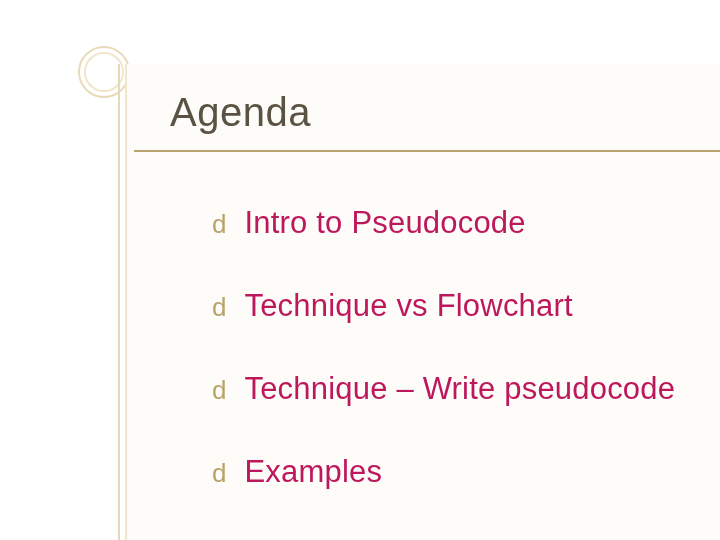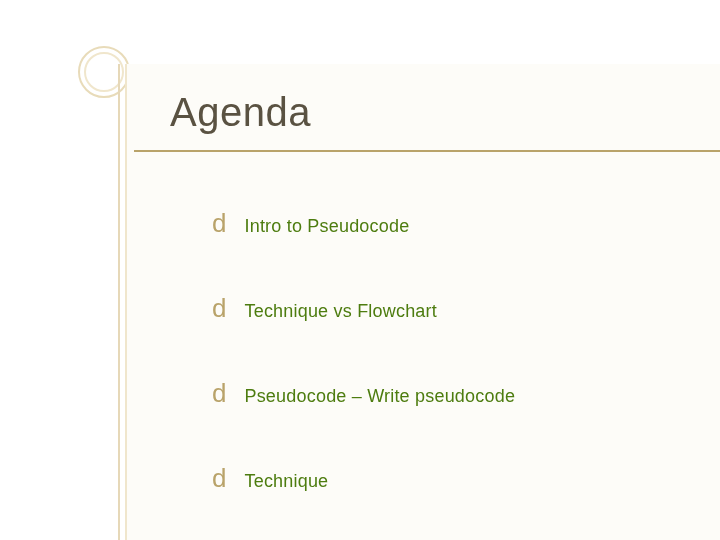--- a/index.html
+++ b/index.html
@@ -87,22 +87,22 @@
     margin-bottom: 4px;
   }
   .bullet {
     color: #b9a36a;
     font-size: 26px;
     line-height: 34px;
     margin-right: 2px;
     font-family: "Segoe UI Symbol", Arial, sans-serif;
   }
   .text {
-    color: #4d7c0f;
-    font-size: 18px;
+    color: #be185d;
+    font-size: 31px;
     line-height: 34px;
     letter-spacing: 0.2px;
   }
 </style>
 </head>
 <body>
 
 <div class="slide">
   <div class="left-tab"></div>
   <div class="left-tab-inner"></div>
@@ -116,20 +116,20 @@
     <div class="item">
       <span class="bullet">d</span>
       <span class="text">Intro to Pseudocode</span>
     </div>
     <div class="item">
       <span class="bullet">d</span>
       <span class="text">Technique vs Flowchart</span>
     </div>
     <div class="item">
       <span class="bullet">d</span>
-      <span class="text">Pseudocode – Write pseudocode</span>
+      <span class="text">Technique – Write pseudocode</span>
     </div>
     <div class="item">
       <span class="bullet">d</span>
-      <span class="text">Technique</span>
+      <span class="text">Examples</span>
     </div>
   </div>
 </div>
 
 </body></html>

